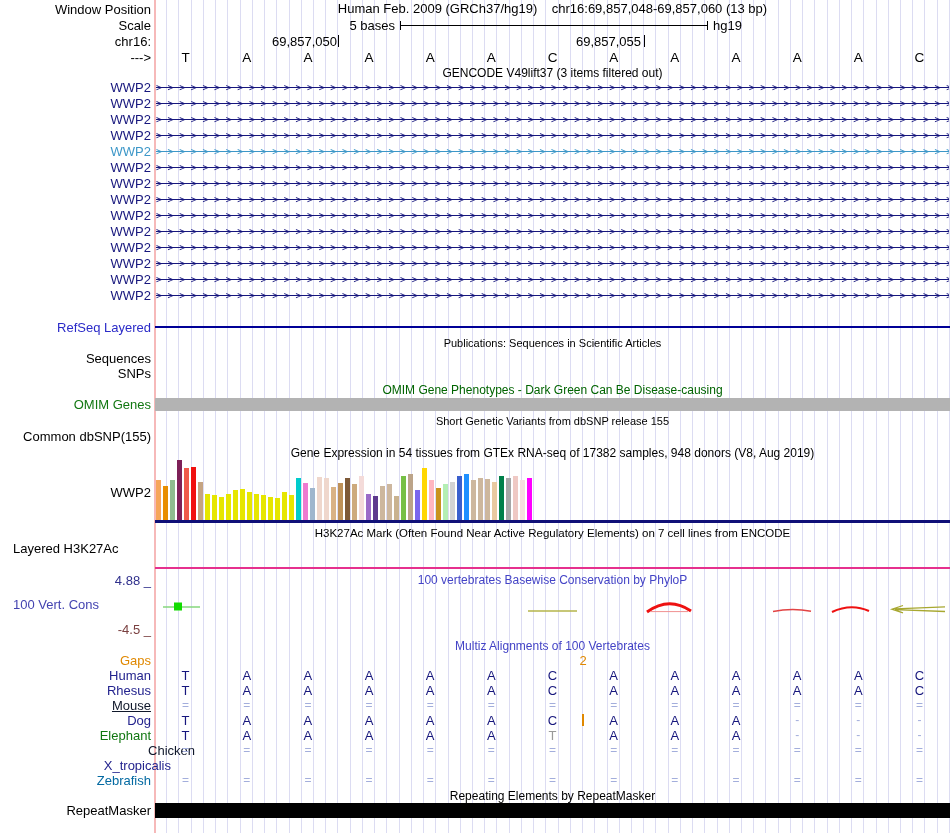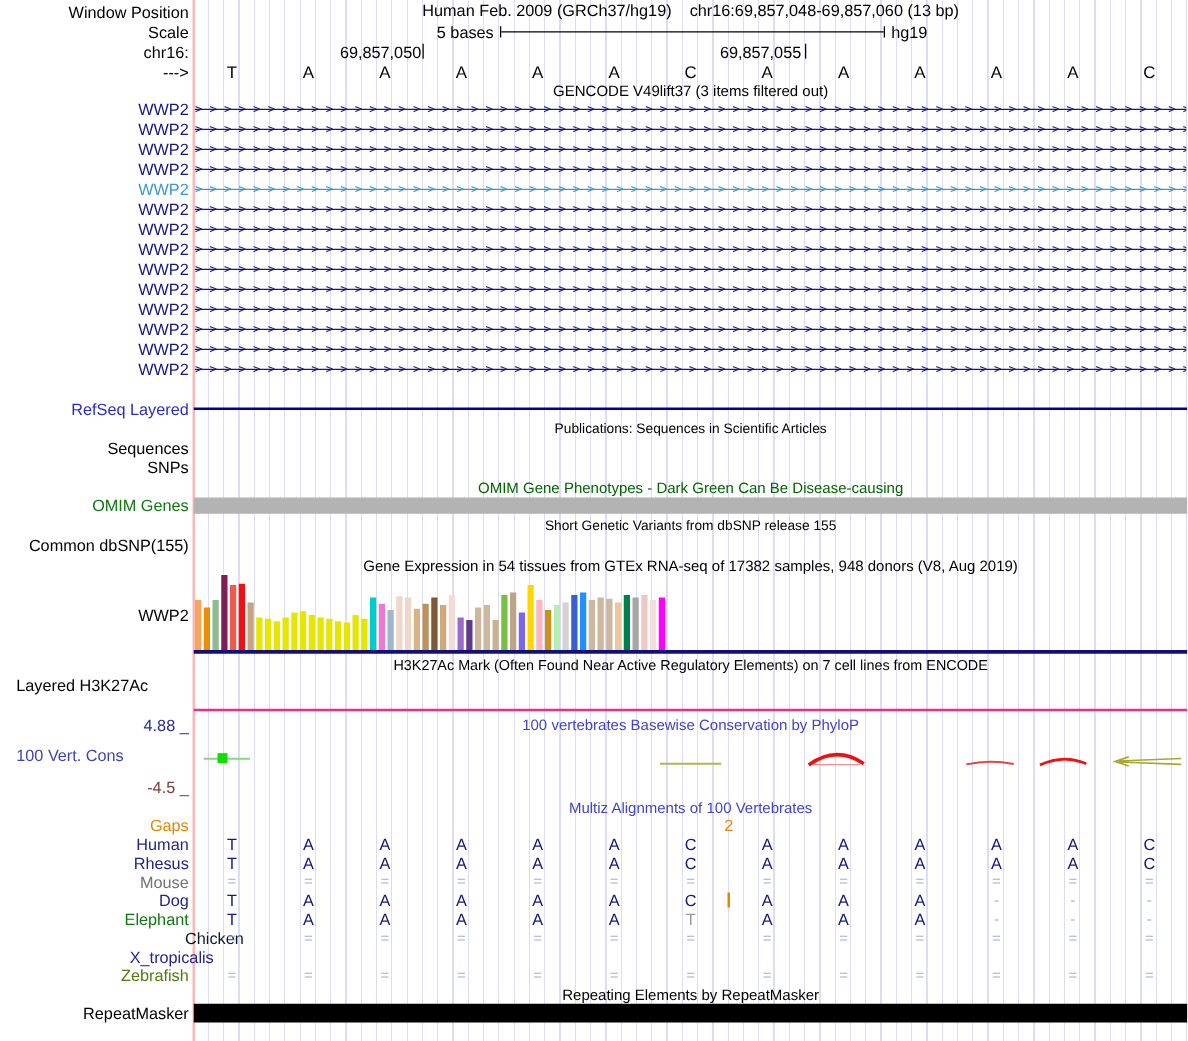--- a/index.html
+++ b/index.html
@@ -218,21 +218,21 @@
         <span class="cell">A</span>
         <span class="cell">A</span>
         <span class="cell">C</span>
         <span class="cell">A</span>
         <span class="cell">A</span>
         <span class="cell">A</span>
         <span class="cell">A</span>
         <span class="cell">A</span>
         <span class="cell">C</span>
       </div>
-      <div class="lbl" style="top: 698px; color: #737373;">Mouse</div>
+      <div class="lbl" style="top: 698px; color: #0f172a; text-decoration: underline;">Mouse</div>
       <div class="seqrow mz" style="top: 698px;">
         <span class="cell eq">=</span>
         <span class="cell eq">=</span>
         <span class="cell eq">=</span>
         <span class="cell eq">=</span>
         <span class="cell eq">=</span>
         <span class="cell eq">=</span>
         <span class="cell eq">=</span>
         <span class="cell eq">=</span>
         <span class="cell eq">=</span>
@@ -299,21 +299,21 @@
         <span class="cell"></span>
         <span class="cell"></span>
         <span class="cell"></span>
         <span class="cell"></span>
         <span class="cell"></span>
         <span class="cell"></span>
         <span class="cell"></span>
         <span class="cell"></span>
         <span class="cell"></span>
       </div>
-      <div class="lbl" style="top: 773px; color: #4d7c0f;">Zebrafish</div>
+      <div class="lbl" style="top: 773px; color: #0369a1;">Zebrafish</div>
       <div class="seqrow mz" style="top: 773px;">
         <span class="cell eq">=</span>
         <span class="cell eq">=</span>
         <span class="cell eq">=</span>
         <span class="cell eq">=</span>
         <span class="cell eq">=</span>
         <span class="cell eq">=</span>
         <span class="cell eq">=</span>
         <span class="cell eq">=</span>
         <span class="cell eq">=</span>

